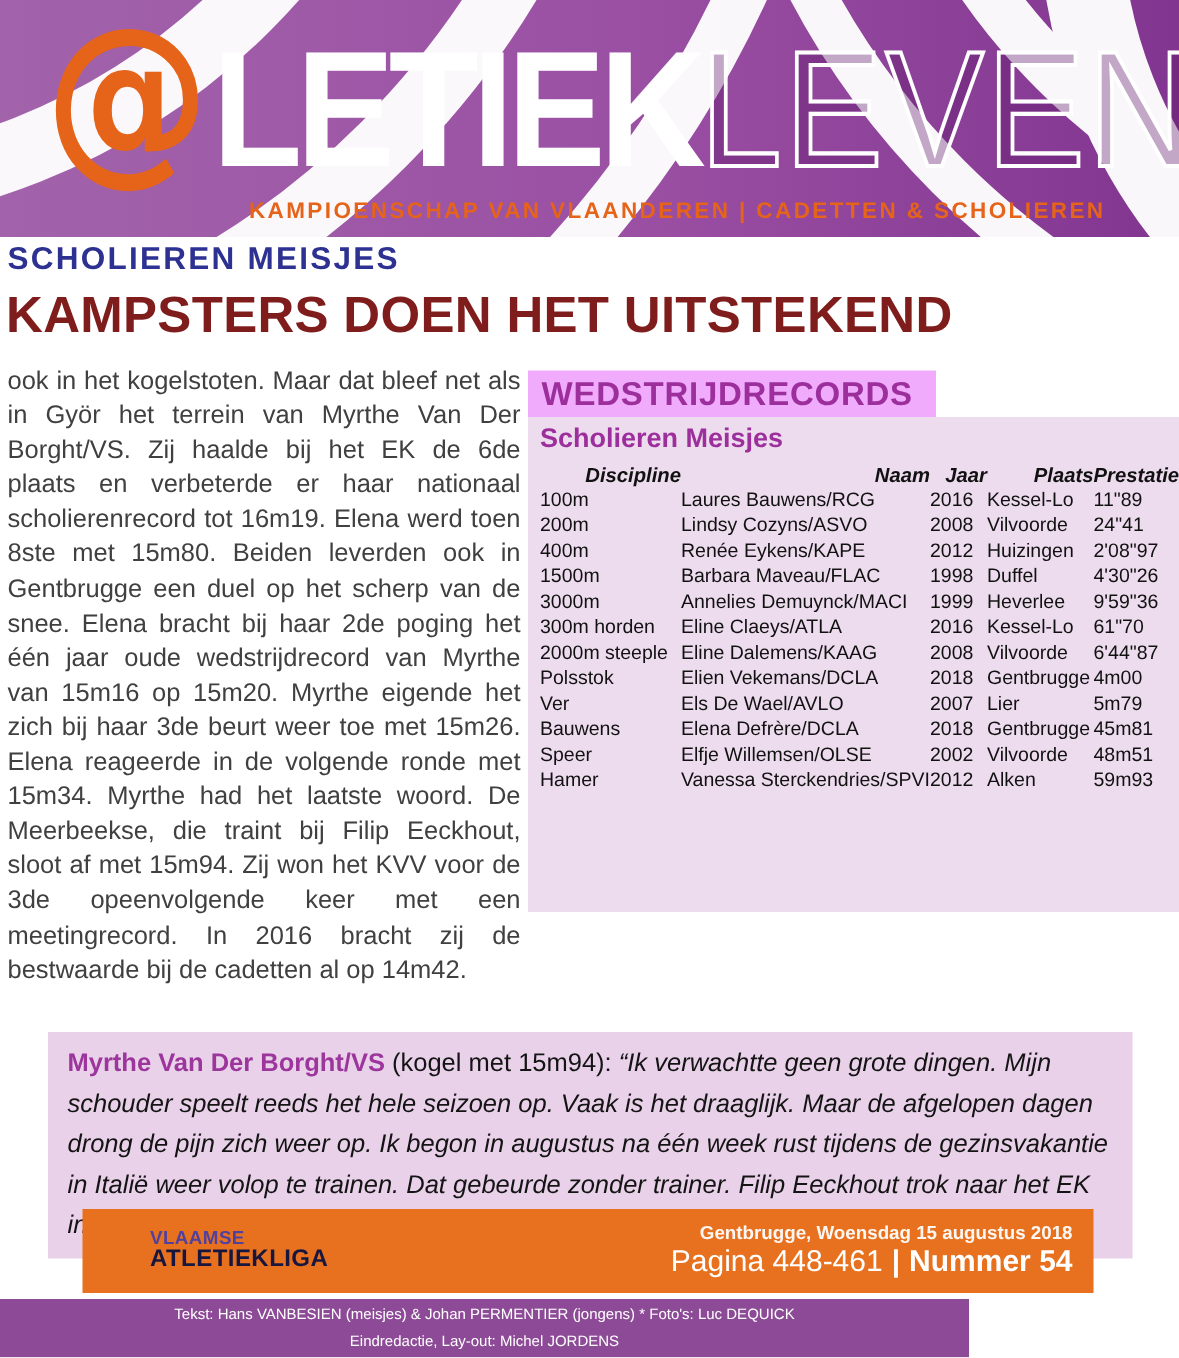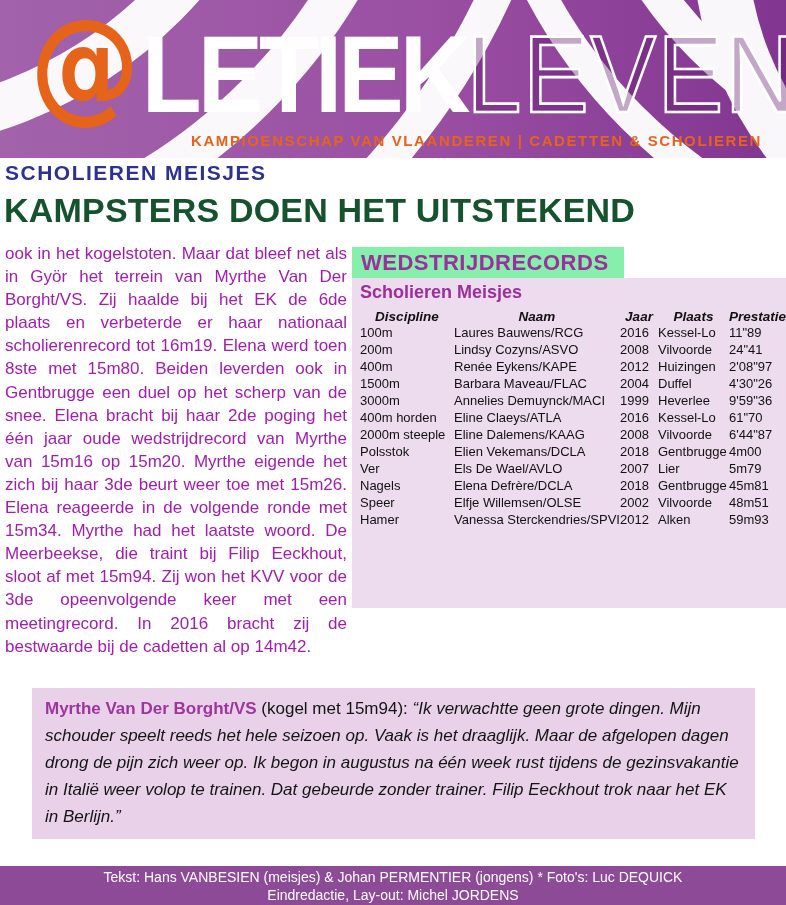--- a/index.html
+++ b/index.html
@@ -21,52 +21,52 @@
     line-height:1; color:#e5641a; margin-right:2px;
   }
   .logo-bold {
     font-weight:bold; font-size:100px; line-height:0.96; color:#fff; letter-spacing:-4px;
   }
   .logo-outline {
     font-weight:normal; font-size:100px; line-height:0.96; color:transparent;
     -webkit-text-stroke:2.5px #ffffff; letter-spacing:2px; text-shadow:0 0 1px rgba(90,20,100,.35);
   }
   .tagline {
-    position:absolute; right:24px; bottom:9px; color:#e5641a; font-weight:bold;
+    position:absolute; right:49px; bottom:9px; color:#e5641a; font-weight:bold;
     font-size:15px; letter-spacing:1.6px; white-space:nowrap;
   }
 
   
   .kicker {
     position:absolute; left:5px; top:161px; color:#2d3192; font-weight:bold;
     font-size:21px; letter-spacing:1.5px;
   }
   .headline {
-    position:absolute; left:4px; top:191px; color:#14532d; font-weight:bold;
+    position:absolute; left:4px; top:191px; color:#7f1d1d; font-weight:bold;
     font-size:34px; letter-spacing:0.2px;
   }
 
   
   .body-col {
     position:absolute; left:5px; top:242px; width:342px;
-    font-size:17px; line-height:23.1px; color:#a21caf; text-align:justify;
+    font-size:17px; line-height:23.1px; color:#404040; text-align:justify;
   }
 
   
   .records { position:absolute; left:352px; top:247px; width:434px; }
   .records-title-box {
-    width:272px; height:31px; background:#86efac; display:flex; align-items:center;
+    width:272px; height:31px; background:#f0abfc; display:flex; align-items:center;
     padding-left:9px;
   }
   .records-title { color:#9c2f9c; font-weight:bold; font-size:22px; letter-spacing:0.5px; }
   .records-box { background:#eddbee; padding:3px 8px 8px 8px; min-height:330px; }
   .records-subtitle { color:#9c2f9c; font-weight:bold; font-size:18px; margin:1px 0 3px 0; }
   table.records-table { border-collapse:collapse; width:418px; table-layout:fixed; }
   .records-table th {
-    text-align:center; font-style:italic; font-weight:bold; font-size:13.5px;
+    text-align:right; font-style:italic; font-weight:bold; font-size:13.5px;
     color:#111; height:18px; vertical-align:bottom; padding:0;
   }
   .records-table td {
     font-size:13px; color:#111; height:17px; line-height:17px; padding:0;
     white-space:nowrap; overflow:hidden;
   }
   col.c-disc { width:94px; } col.c-naam { width:166px; } col.c-jaar { width:38px; }
   col.c-plaats { width:71px; } col.c-prest { width:49px; }
 
   
@@ -89,22 +89,22 @@
   .org-line2 { color:#16163e; font-weight:bold; font-size:16px; letter-spacing:0.3px; }
   .issue-info { text-align:right; color:#fff; }
   .issue-date { font-size:12.5px; font-weight:bold; opacity:0.95; }
   .issue-page { font-size:20px; margin-top:1px; }
   .issue-page .pg { font-weight:normal; }
   .issue-page .sep { font-weight:bold; padding:0 6px; }
   .issue-page .nr { font-weight:bold; }
 
   
   .credits-bar {
-    position:absolute; left:0; top:866px; width:786px; height:39px; background:#8d4b97;
-    color:#fff; text-align:center; font-size:14px; line-height:18px; padding-top:2px;
+    position:absolute; left:0; top:866px; width:646px; height:39px; background:#8d4b97;
+    color:#fff; text-align:center; font-size:10px; line-height:18px; padding-top:2px;
   }
 </style>
 </head>
 <body>
 
 <div class="page">
 
   <div class="masthead">
     <svg width="786" height="158" viewBox="0 0 786 158">
       <defs>
@@ -185,33 +185,33 @@
             <tr>
       <td>400m</td>
       <td>Renée Eykens/KAPE</td>
       <td>2012</td>
       <td>Huizingen</td>
       <td>2'08"97</td>
     </tr>
             <tr>
       <td>1500m</td>
       <td>Barbara Maveau/FLAC</td>
-      <td>2004</td>
+      <td>1998</td>
       <td>Duffel</td>
       <td>4'30"26</td>
     </tr>
             <tr>
       <td>3000m</td>
       <td>Annelies Demuynck/MACI</td>
       <td>1999</td>
       <td>Heverlee</td>
       <td>9'59"36</td>
     </tr>
             <tr>
-      <td>400m horden</td>
+      <td>300m horden</td>
       <td>Eline Claeys/ATLA</td>
       <td>2016</td>
       <td>Kessel-Lo</td>
       <td>61"70</td>
     </tr>
             <tr>
       <td>2000m steeple</td>
       <td>Eline Dalemens/KAAG</td>
       <td>2008</td>
       <td>Vilvoorde</td>
@@ -225,21 +225,21 @@
       <td>4m00</td>
     </tr>
             <tr>
       <td>Ver</td>
       <td>Els De Wael/AVLO</td>
       <td>2007</td>
       <td>Lier</td>
       <td>5m79</td>
     </tr>
             <tr>
-      <td>Nagels</td>
+      <td>Bauwens</td>
       <td>Elena Defrère/DCLA</td>
       <td>2018</td>
       <td>Gentbrugge</td>
       <td>45m81</td>
     </tr>
             <tr>
       <td>Speer</td>
       <td>Elfje Willemsen/OLSE</td>
       <td>2002</td>
       <td>Vilvoorde</td>
@@ -256,19 +256,31 @@
       </table>
     </div>
   </div>
 
   <div class="quote">
     <span class="quote-name">Myrthe Van Der Borght/VS</span>
     <span class="quote-intro">(kogel met 15m94):</span>
     <span class="quote-text">“Ik verwachtte geen grote dingen. Mijn schouder speelt reeds het hele seizoen op. Vaak is het draaglijk. Maar de afgelopen dagen drong de pijn zich weer op. Ik begon in augustus na één week rust tijdens de gezinsvakantie in Italië weer volop te trainen. Dat gebeurde zonder trainer. Filip Eeckhout trok naar het EK in Berlijn.”</span>
   </div>
 
+  <div class="footer-bar">
+    <div class="org">
+      <div class="org-line1">VLAAMSE</div>
+      <div class="org-line2">ATLETIEKLIGA</div>
+    </div>
+    <div class="issue-info">
+      <div class="issue-date">Gentbrugge, Woensdag 15 augustus 2018</div>
+      <div class="issue-page">
+        <span class="pg">Pagina 448-461</span><span class="sep">|</span><span class="nr">Nummer 54</span>
+      </div>
+    </div>
+  </div>
 
   <div class="credits-bar">
     <div>Tekst: Hans VANBESIEN (meisjes) &amp; Johan PERMENTIER (jongens) * Foto's: Luc DEQUICK</div>
     <div>Eindredactie, Lay-out: Michel JORDENS</div>
   </div>
 
 </div>
 
 </body></html>

